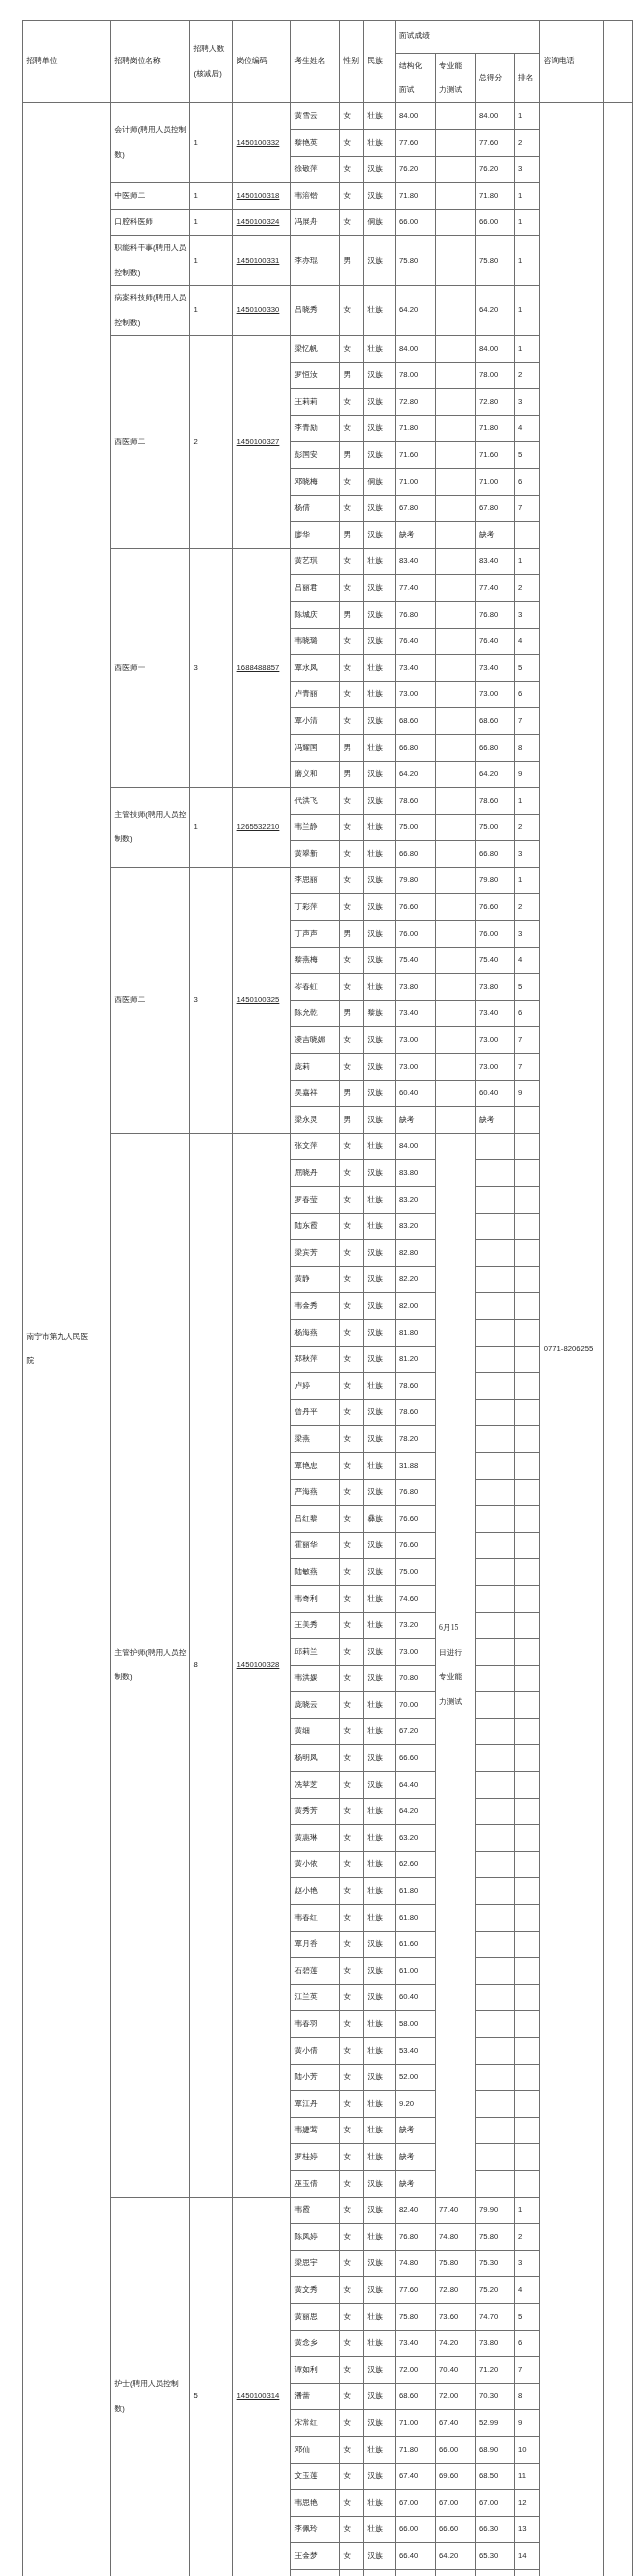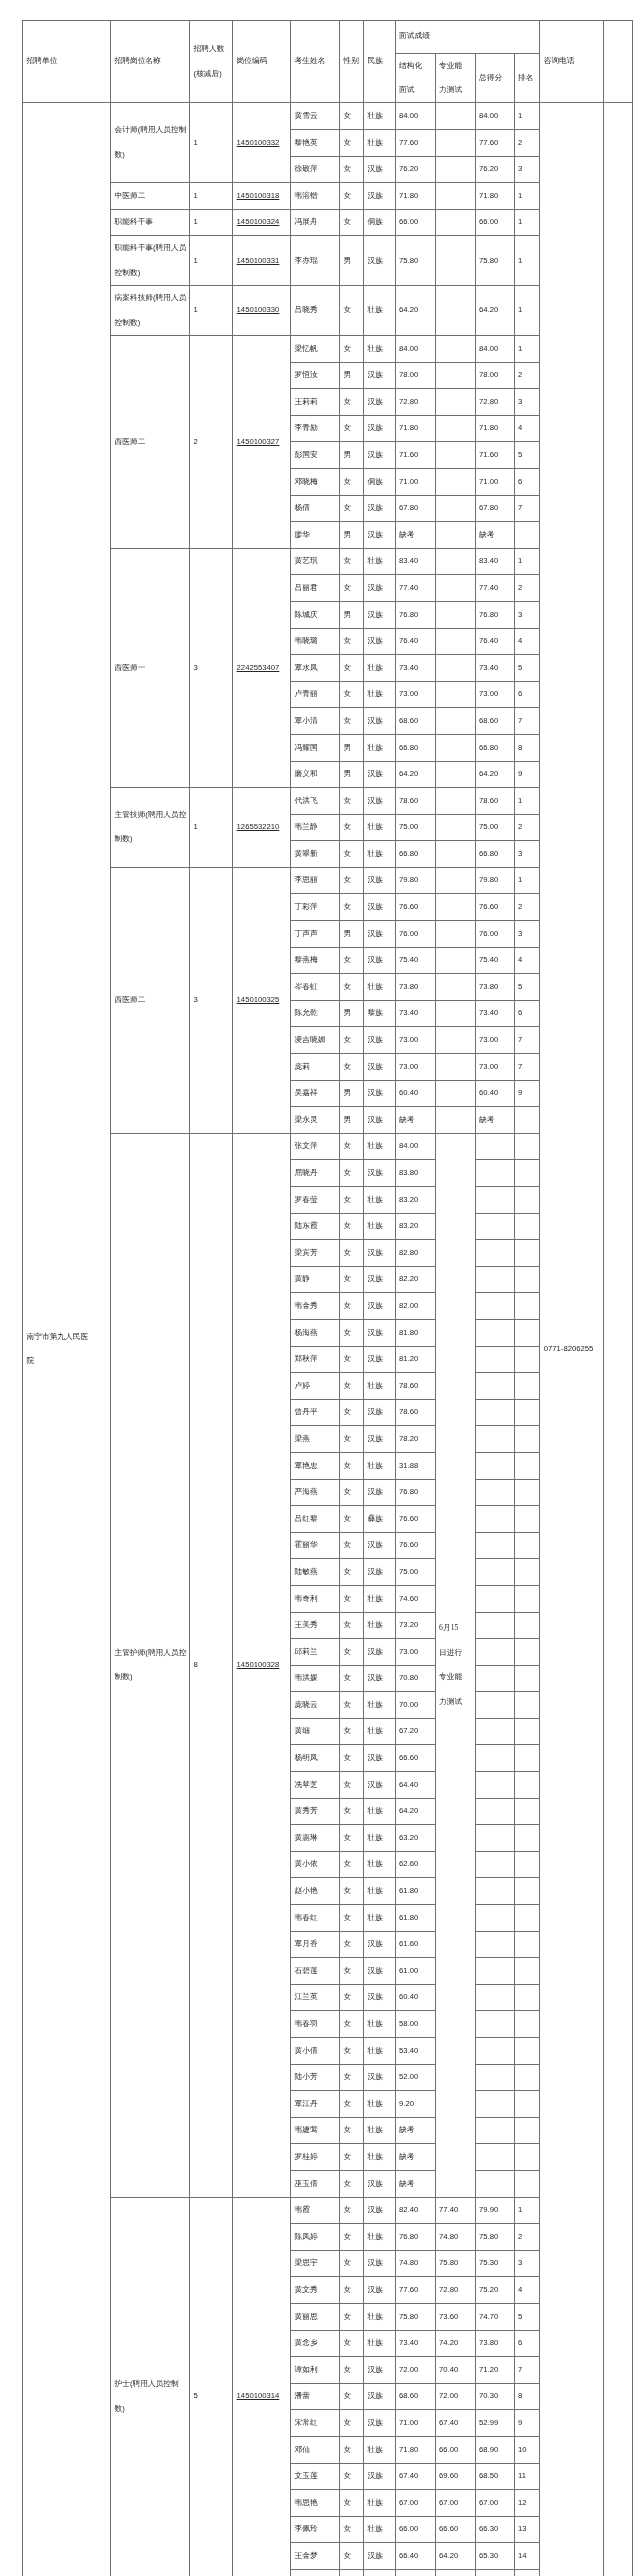--- a/index.html
+++ b/index.html
@@ -104,21 +104,21 @@
           <td rowspan="1" class="code-cell">1450100318</td>
           <td>韦溶锴</td>
           <td>女</td>
           <td>汉族</td>
           <td>71.80</td>
           <td></td>
           <td>71.80</td>
           <td>1</td>
         </tr>
         <tr>
-          <td rowspan="1">职能科干事</td>
+          <td rowspan="1">口腔科医师</td>
           <td rowspan="1">1</td>
           <td rowspan="1" class="code-cell">1450100324</td>
           <td>冯展舟</td>
           <td>女</td>
           <td>侗族</td>
           <td>66.00</td>
           <td></td>
           <td>66.00</td>
           <td>1</td>
         </tr>
@@ -217,21 +217,21 @@
           <td>男</td>
           <td>汉族</td>
           <td>缺考</td>
           <td></td>
           <td>缺考</td>
           <td></td>
         </tr>
         <tr>
           <td rowspan="9">西医师一</td>
           <td rowspan="9">3</td>
-          <td rowspan="9" class="code-cell">2242553407</td>
+          <td rowspan="9" class="code-cell">1688488857</td>
           <td>黄艺琪</td>
           <td>女</td>
           <td>壮族</td>
           <td>83.40</td>
           <td></td>
           <td>83.40</td>
           <td>1</td>
         </tr>
         <tr>
           <td>吕丽君</td>

